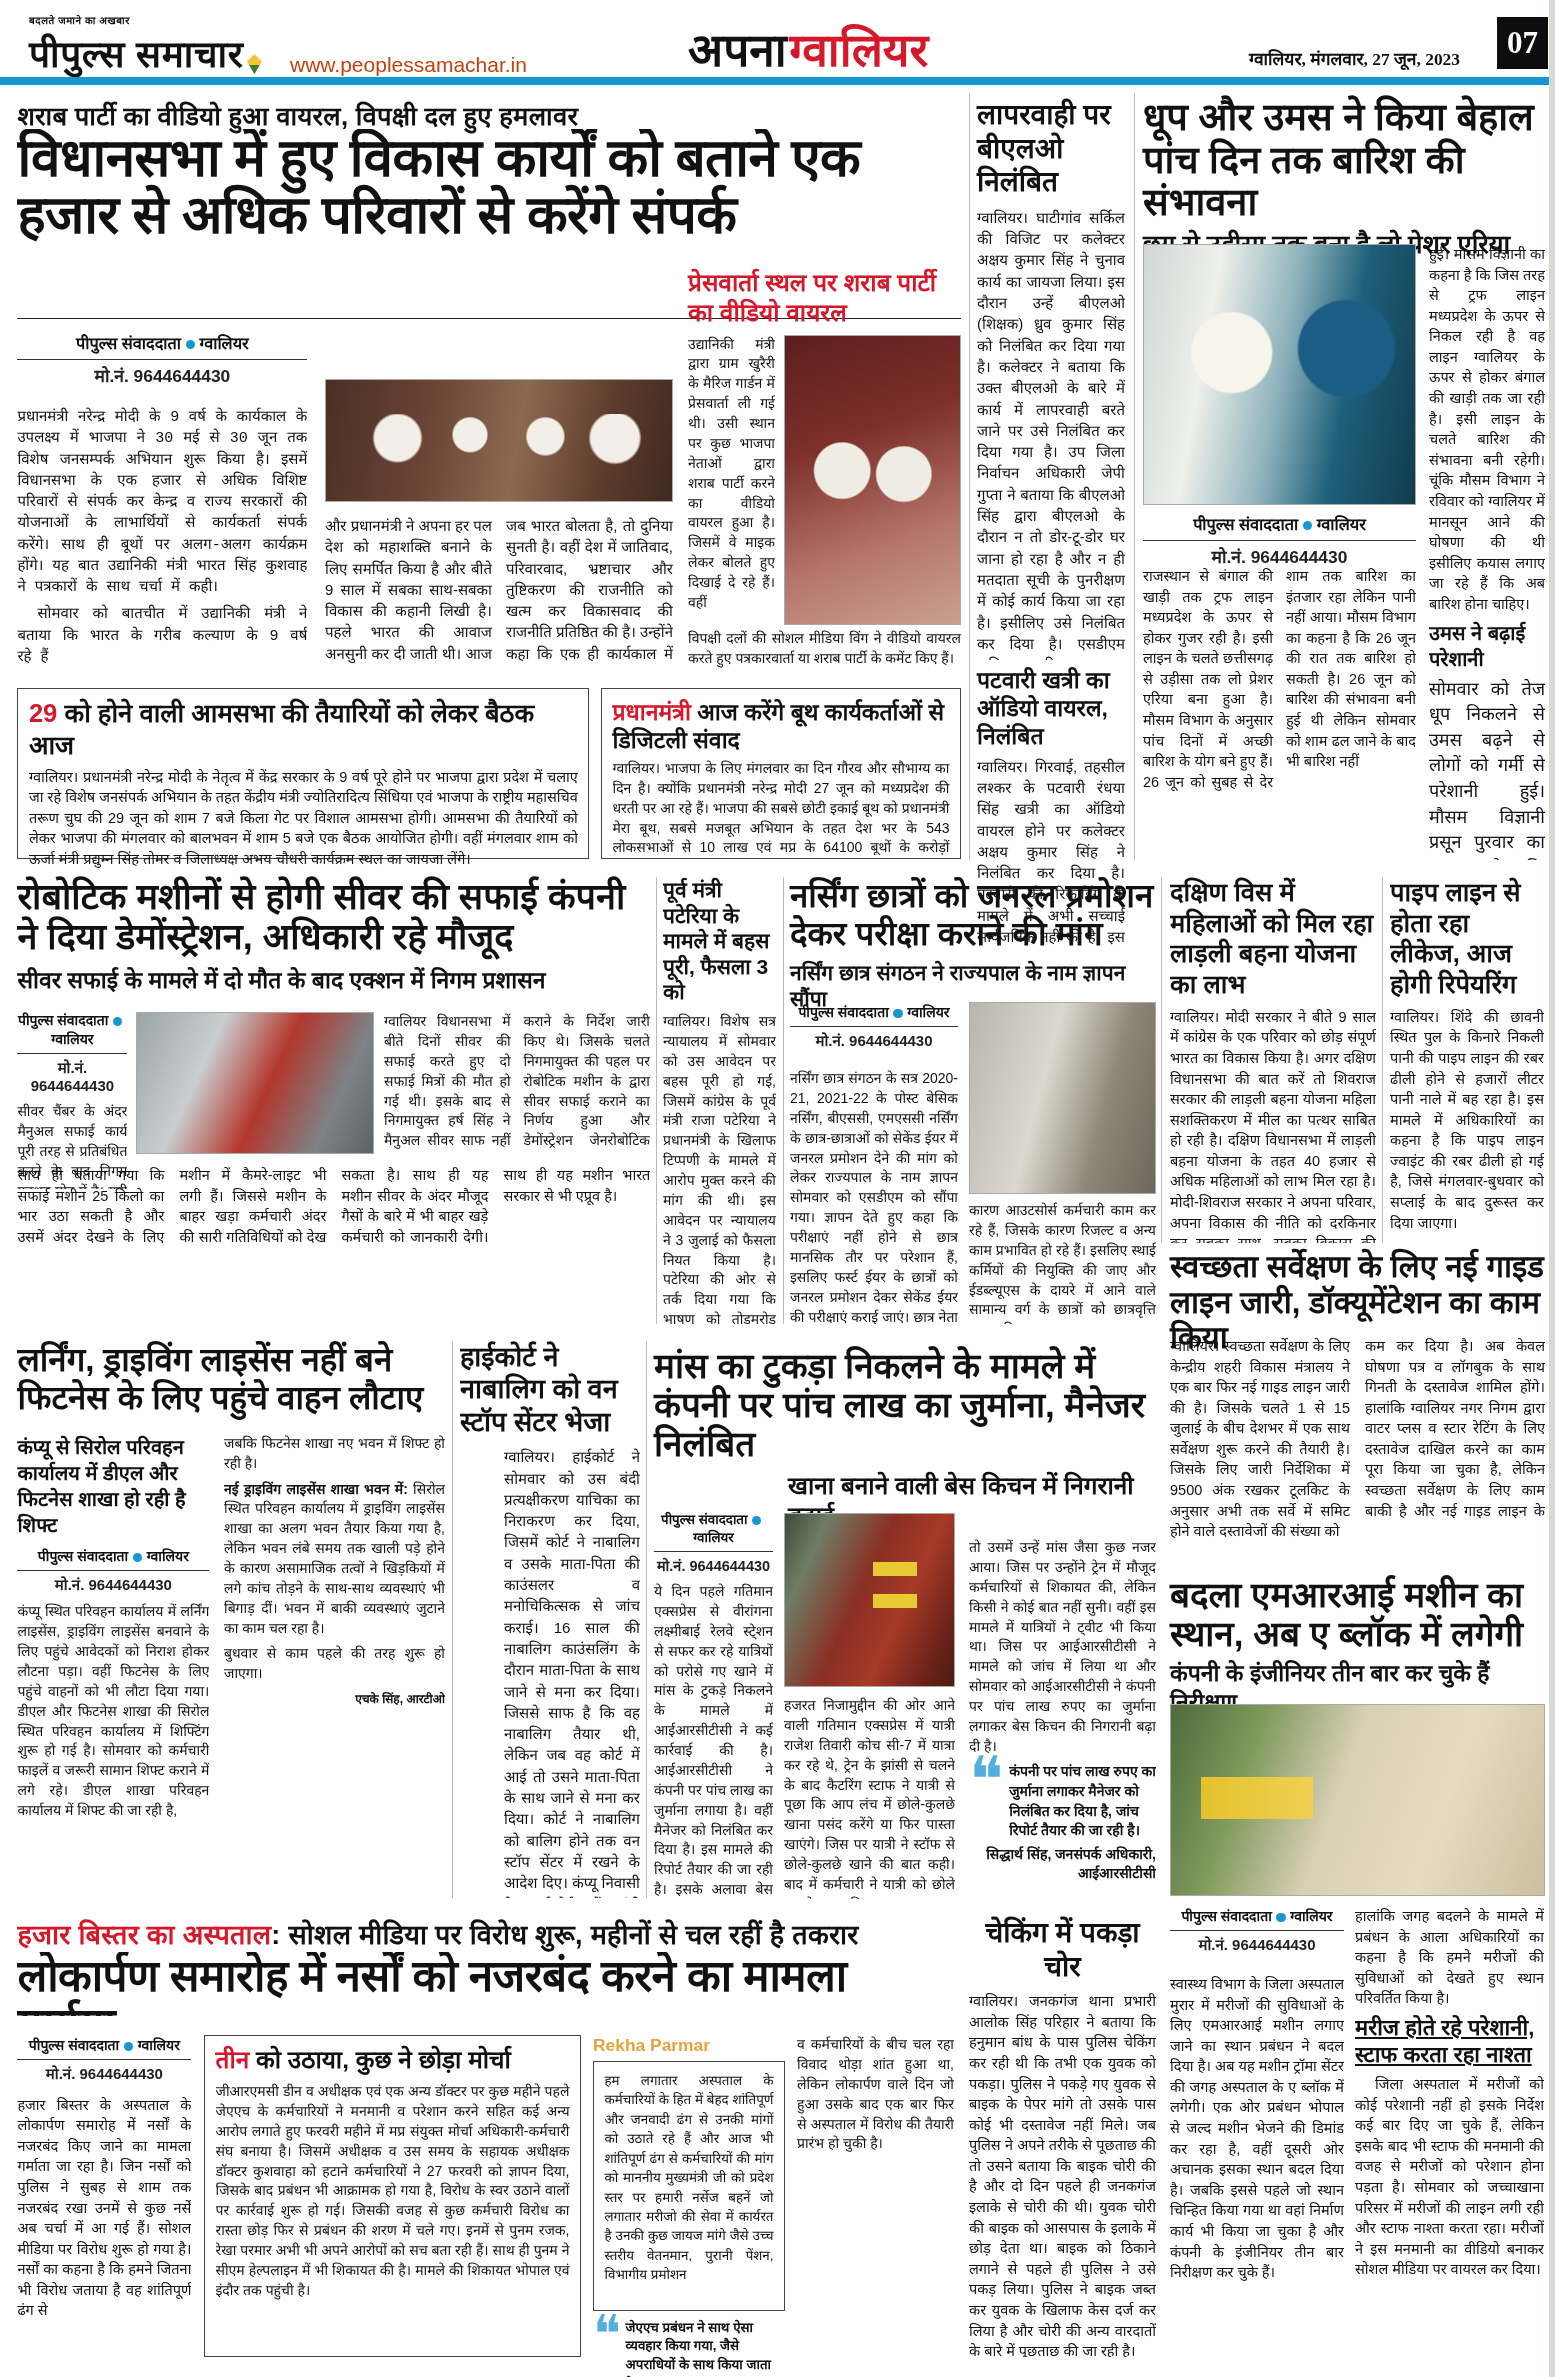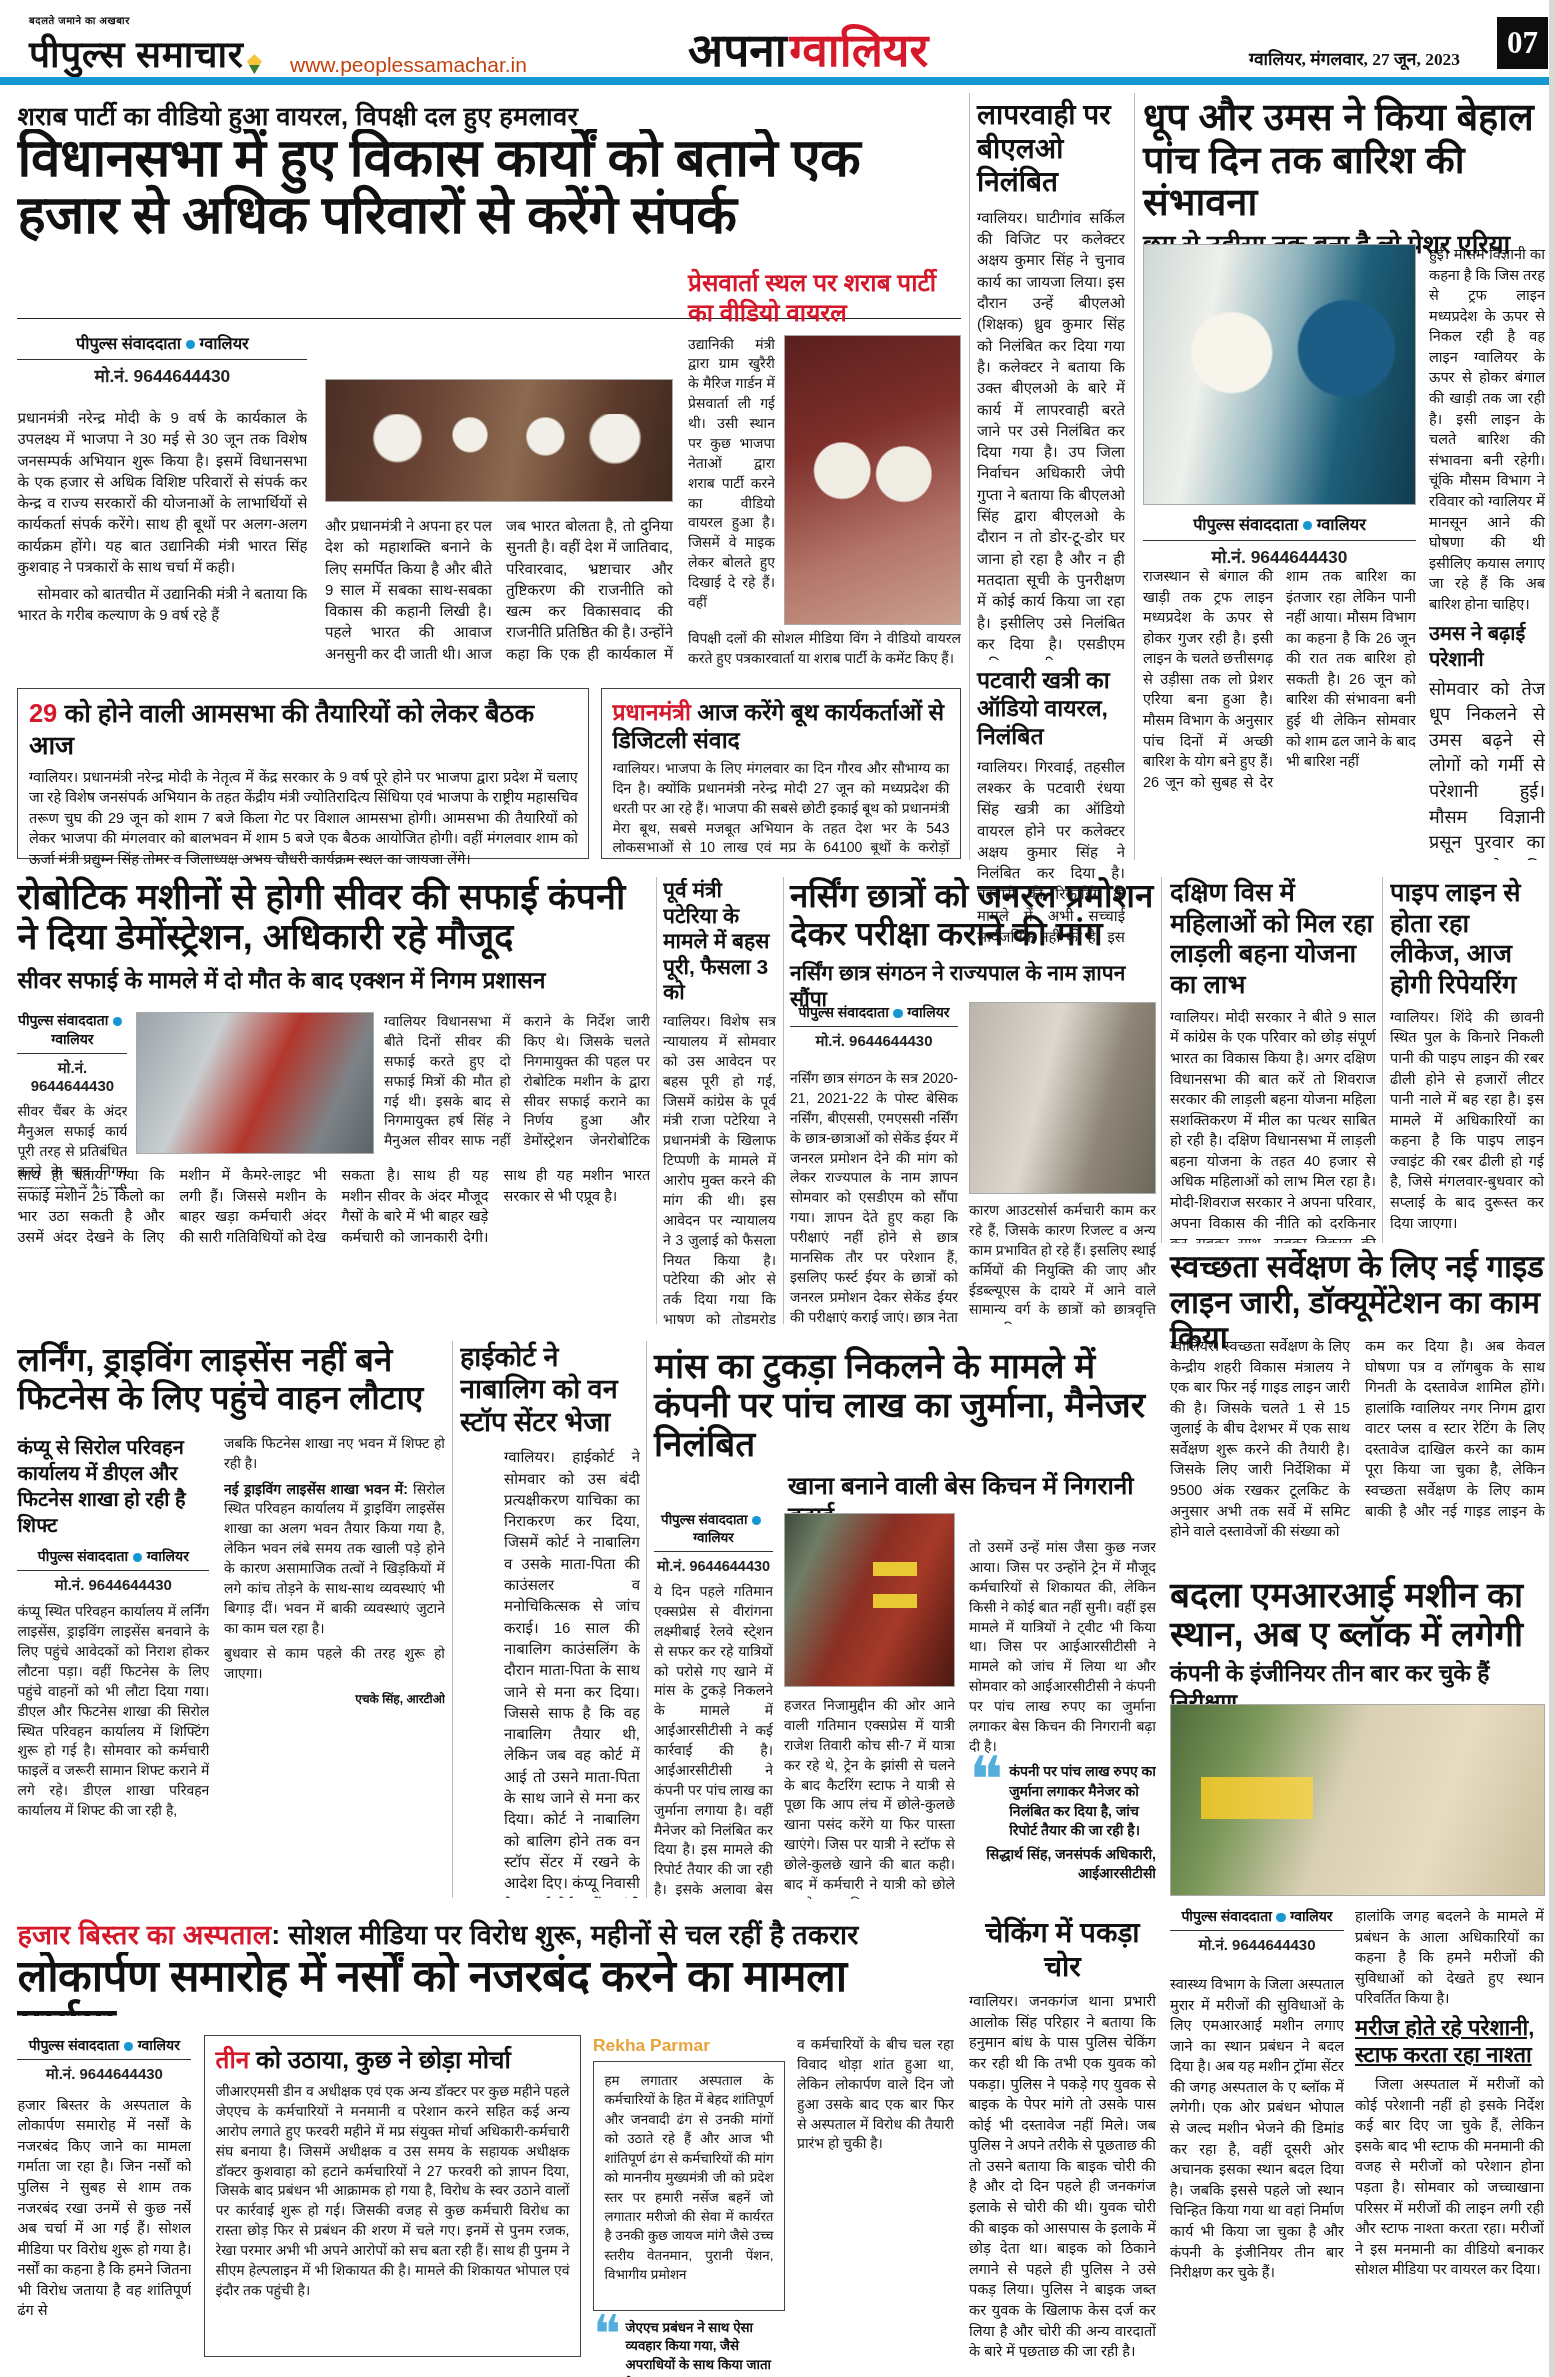--- a/index.html
+++ b/index.html
@@ -94,21 +94,21 @@
 
   <div class="abs" style="left:17.4px;top:332px;width:290px;">
     <div class="bybox">
       <div class="byline"><span>पीपुल्स संवाददाता</span><span class="dot"></span><span>ग्वालियर</span></div>
     </div>
     <div class="mob">मो.नं. 9644644430</div>
   </div>
 
   <div class="photo ph-press" style="left:325px;top:379px;width:348px;height:123px;"></div>
 
-  <div class="abs body-t clip" style="left:17.4px;top:407px;width:290px;height:273px;">
+  <div class="abs body-t clip" style="left:17.4px;top:407px;width:290px;height:273px;font-family:Liberation Mono, monospace;">
     <p class="noind">प्रधानमंत्री नरेन्द्र मोदी के 9 वर्ष के कार्यकाल के उपलक्ष्य में भाजपा ने 30 मई से 30 जून तक विशेष जनसम्पर्क अभियान शुरू किया है। इसमें विधानसभा के एक हजार से अधिक विशिष्ट परिवारों से संपर्क कर केन्द्र व राज्य सरकारों की योजनाओं के लाभार्थियों से कार्यकर्ता संपर्क करेंगे। साथ ही बूथों पर अलग-अलग कार्यक्रम होंगे। यह बात उद्यानिकी मंत्री भारत सिंह कुशवाह ने पत्रकारों के साथ चर्चा में कही।</p>
     <p>सोमवार को बातचीत में उद्यानिकी मंत्री ने बताया कि भारत के गरीब कल्याण के 9 वर्ष रहे हैं</p>
   </div>
   <div class="abs body-t clip" style="left:325px;top:515px;width:348px;height:166px;column-count:2;column-gap:14px;">
     <p class="noind">और प्रधानमंत्री ने अपना हर पल देश को महाशक्ति बनाने के लिए समर्पित किया है और बीते 9 साल में सबका साथ-सबका विकास की कहानी लिखी है। पहले भारत की आवाज अनसुनी कर दी जाती थी। आज जब भारत बोलता है, तो दुनिया सुनती है। वहीं देश में जातिवाद, परिवारवाद, भ्रष्टाचार और तुष्टिकरण की राजनीति को खत्म कर विकासवाद की राजनीति प्रतिष्ठित की है। उन्होंने कहा कि एक ही कार्यकाल में योजनाएं बनती भी हैं और जमीन पर उतरती भी हैं। शिलान्यास और उद्घाटन दोनों एक ही कार्यकाल में होता है। पहले बिचौलिए लाभार्थियों का पैसा खाते थे, आज बिचौलिया संस्कृति को खत्म किया गया है।</p>
   </div>
 
   <div class="abs" style="left:688px;top:268px;width:273px;height:409px;">
     <div class="h-sm red" style="font-size:24.4px;">प्रेसवार्ता स्थल पर शराब पार्टी का वीडियो वायरल</div>
     <div style="position:relative;height:290px;margin-top:7px;">

